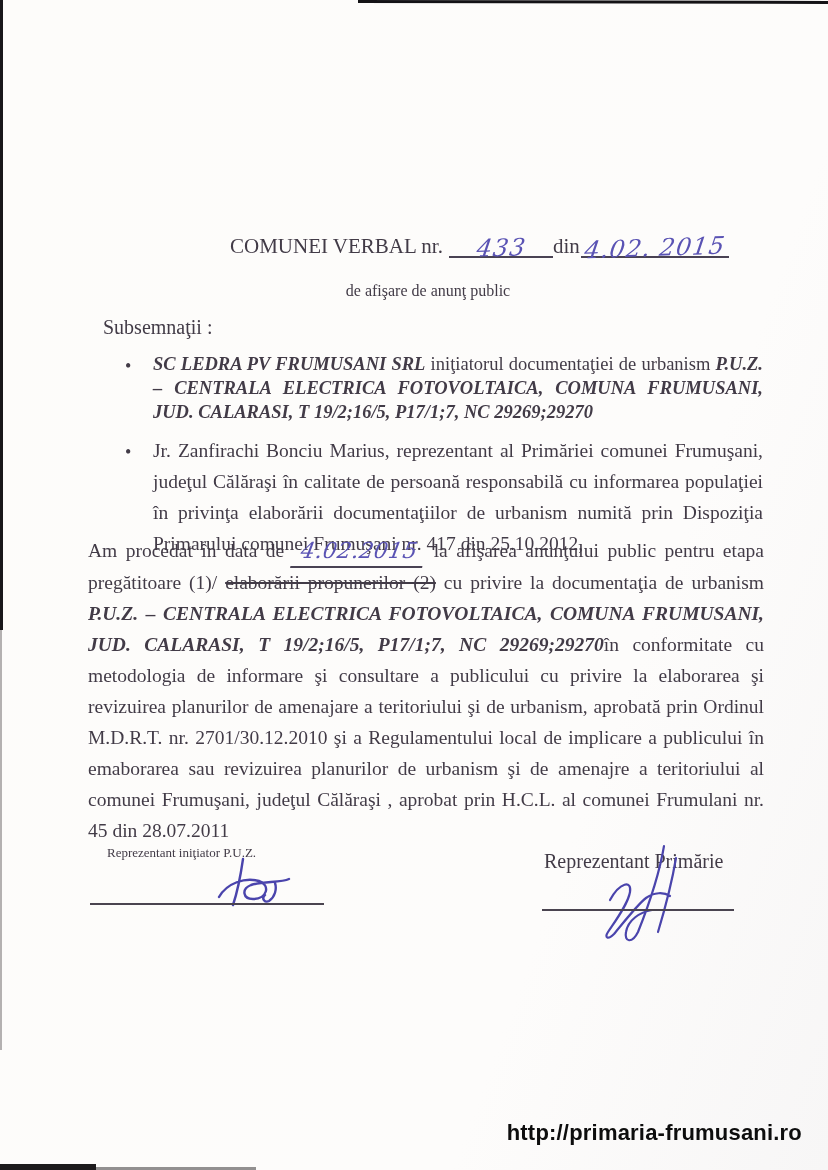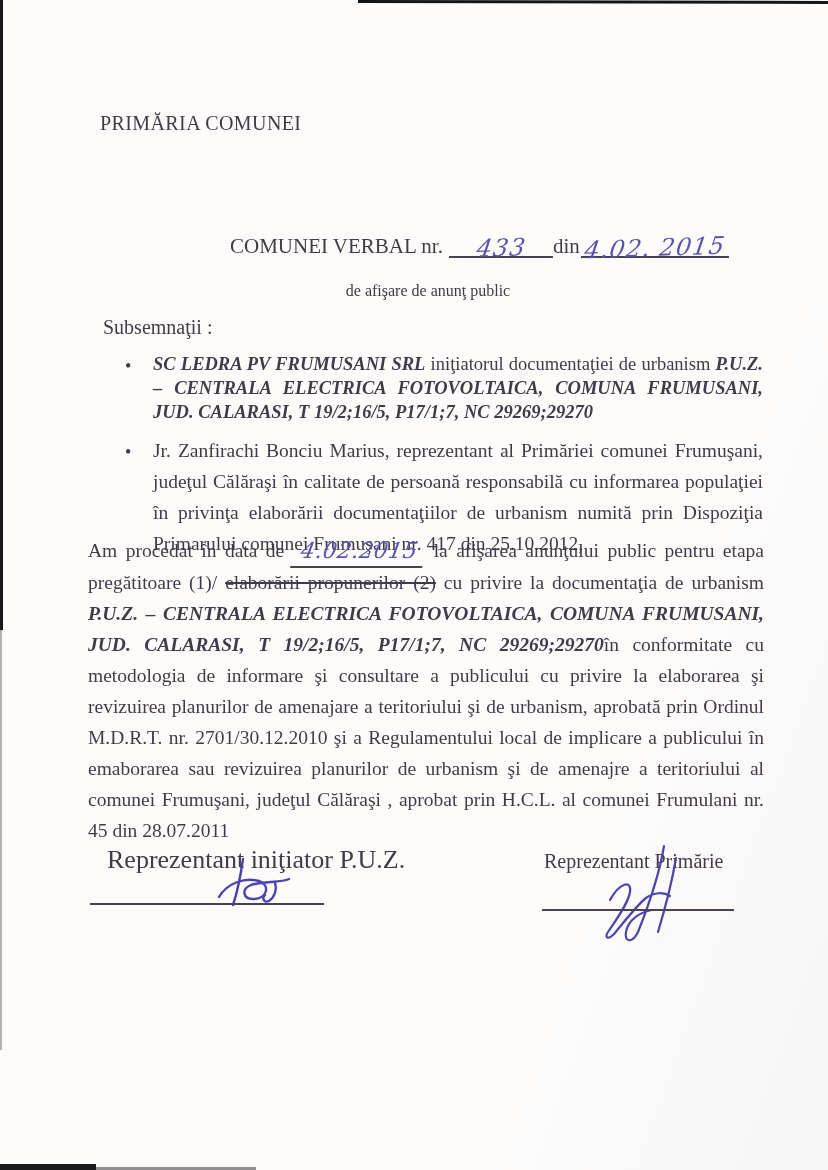--- a/index.html
+++ b/index.html
@@ -42,21 +42,21 @@
   .bullets li .marker { position:absolute; left:0; top:2px; font-size:18px; }
   .li-first { font-size:18.5px; line-height:24px; margin-bottom:11px; }
   .li-second { font-size:19.5px; line-height:31px; }
   .it  { font-style:italic;font-weight:bold; }
   .bi  { font-weight:bold; font-style:italic; }
   .struck { text-decoration:line-through; text-decoration-thickness:2px; }
 
   .body-par { position:absolute; left:88px; top:534px; width:676px; margin:0;
     font-size:19.5px; line-height:31px; text-align:justify; }
 
-  .sig-label-left  { position:absolute; left:107px; top:845px; font-size:26px; }
+  .sig-label-left  { position:absolute; left:107px; top:845px; font-size:13px; }
   .sig-label-right { position:absolute; left:544px; top:850px; font-size:20px; }
   .sig-line-left  { position:absolute; left:90px;  top:903px; width:234px; height:2px; background:#4a4450; }
   .sig-line-right { position:absolute; left:542px; top:909px; width:192px; height:2px; background:#4a4450; }
   .sig-svg { position:absolute; }
   .sig-svg-left  { left:205px; top:855px; }
   .sig-svg-right { left:580px; top:840px; }
 
   .footer-url { position:absolute; right:26px; top:1120px;
     font-family:"Liberation Sans","DejaVu Sans",sans-serif;
     font-weight:bold; font-size:22px; color:#0d0d0d; letter-spacing:.2px; }
@@ -66,21 +66,20 @@
 
 <div class="page">
 
   <div class="edge-left"></div>
   <div class="edge-left-fade"></div>
   <div class="edge-top"></div>
   <div class="edge-bottom-left"></div>
   <div class="edge-bottom-dots"></div>
 
   <div class="header">
-    <div>PRIMĂRIA COMUNEI</div>
   </div>
 
   <div class="title-row">
     <span>COMUNEI VERBAL nr.</span><span class="blank blank-num"><span class="hand hand-title">433</span></span><span>din</span><span class="blank blank-date"><span class="hand hand-title">4.02. 2015</span></span>
   </div>
 
   <div class="subtitle">de afişare de anunţ public</div>
 
   <div class="intro">Subsemnaţii :</div>
 
@@ -102,14 +101,15 @@
     <path d="M38,4 C36,18 32,38 28,50 M14,42 C22,28 40,22 54,26 C66,30 62,44 48,44 C38,44 36,34 46,30 C58,26 76,28 84,24 M70,28 C72,34 70,42 64,46 C60,48 56,44 60,40" fill="none" stroke="#4a44ac" stroke-width="2.4" stroke-linecap="round"></path>
   </svg>
 
   <svg class="sig-svg sig-svg-right" width="130" height="110" viewBox="0 0 130 110">
     <path d="M84,6 C80,30 70,62 58,92 C52,104 44,102 46,92 C48,80 60,72 72,70 M30,60 C40,42 52,40 50,52 C48,64 36,80 28,92 C24,98 28,100 34,94 C44,82 58,64 66,58 M66,58 C74,52 84,52 90,56 M96,18 C92,42 84,72 78,92" fill="none" stroke="#4a44ac" stroke-width="2.2" stroke-linecap="round"></path>
   </svg>
 
   <div class="sig-line-left"></div>
   <div class="sig-line-right"></div>
 
+  <div class="footer-url">http://primaria-frumusani.ro</div>
 
 </div>
 
 </body></html>

